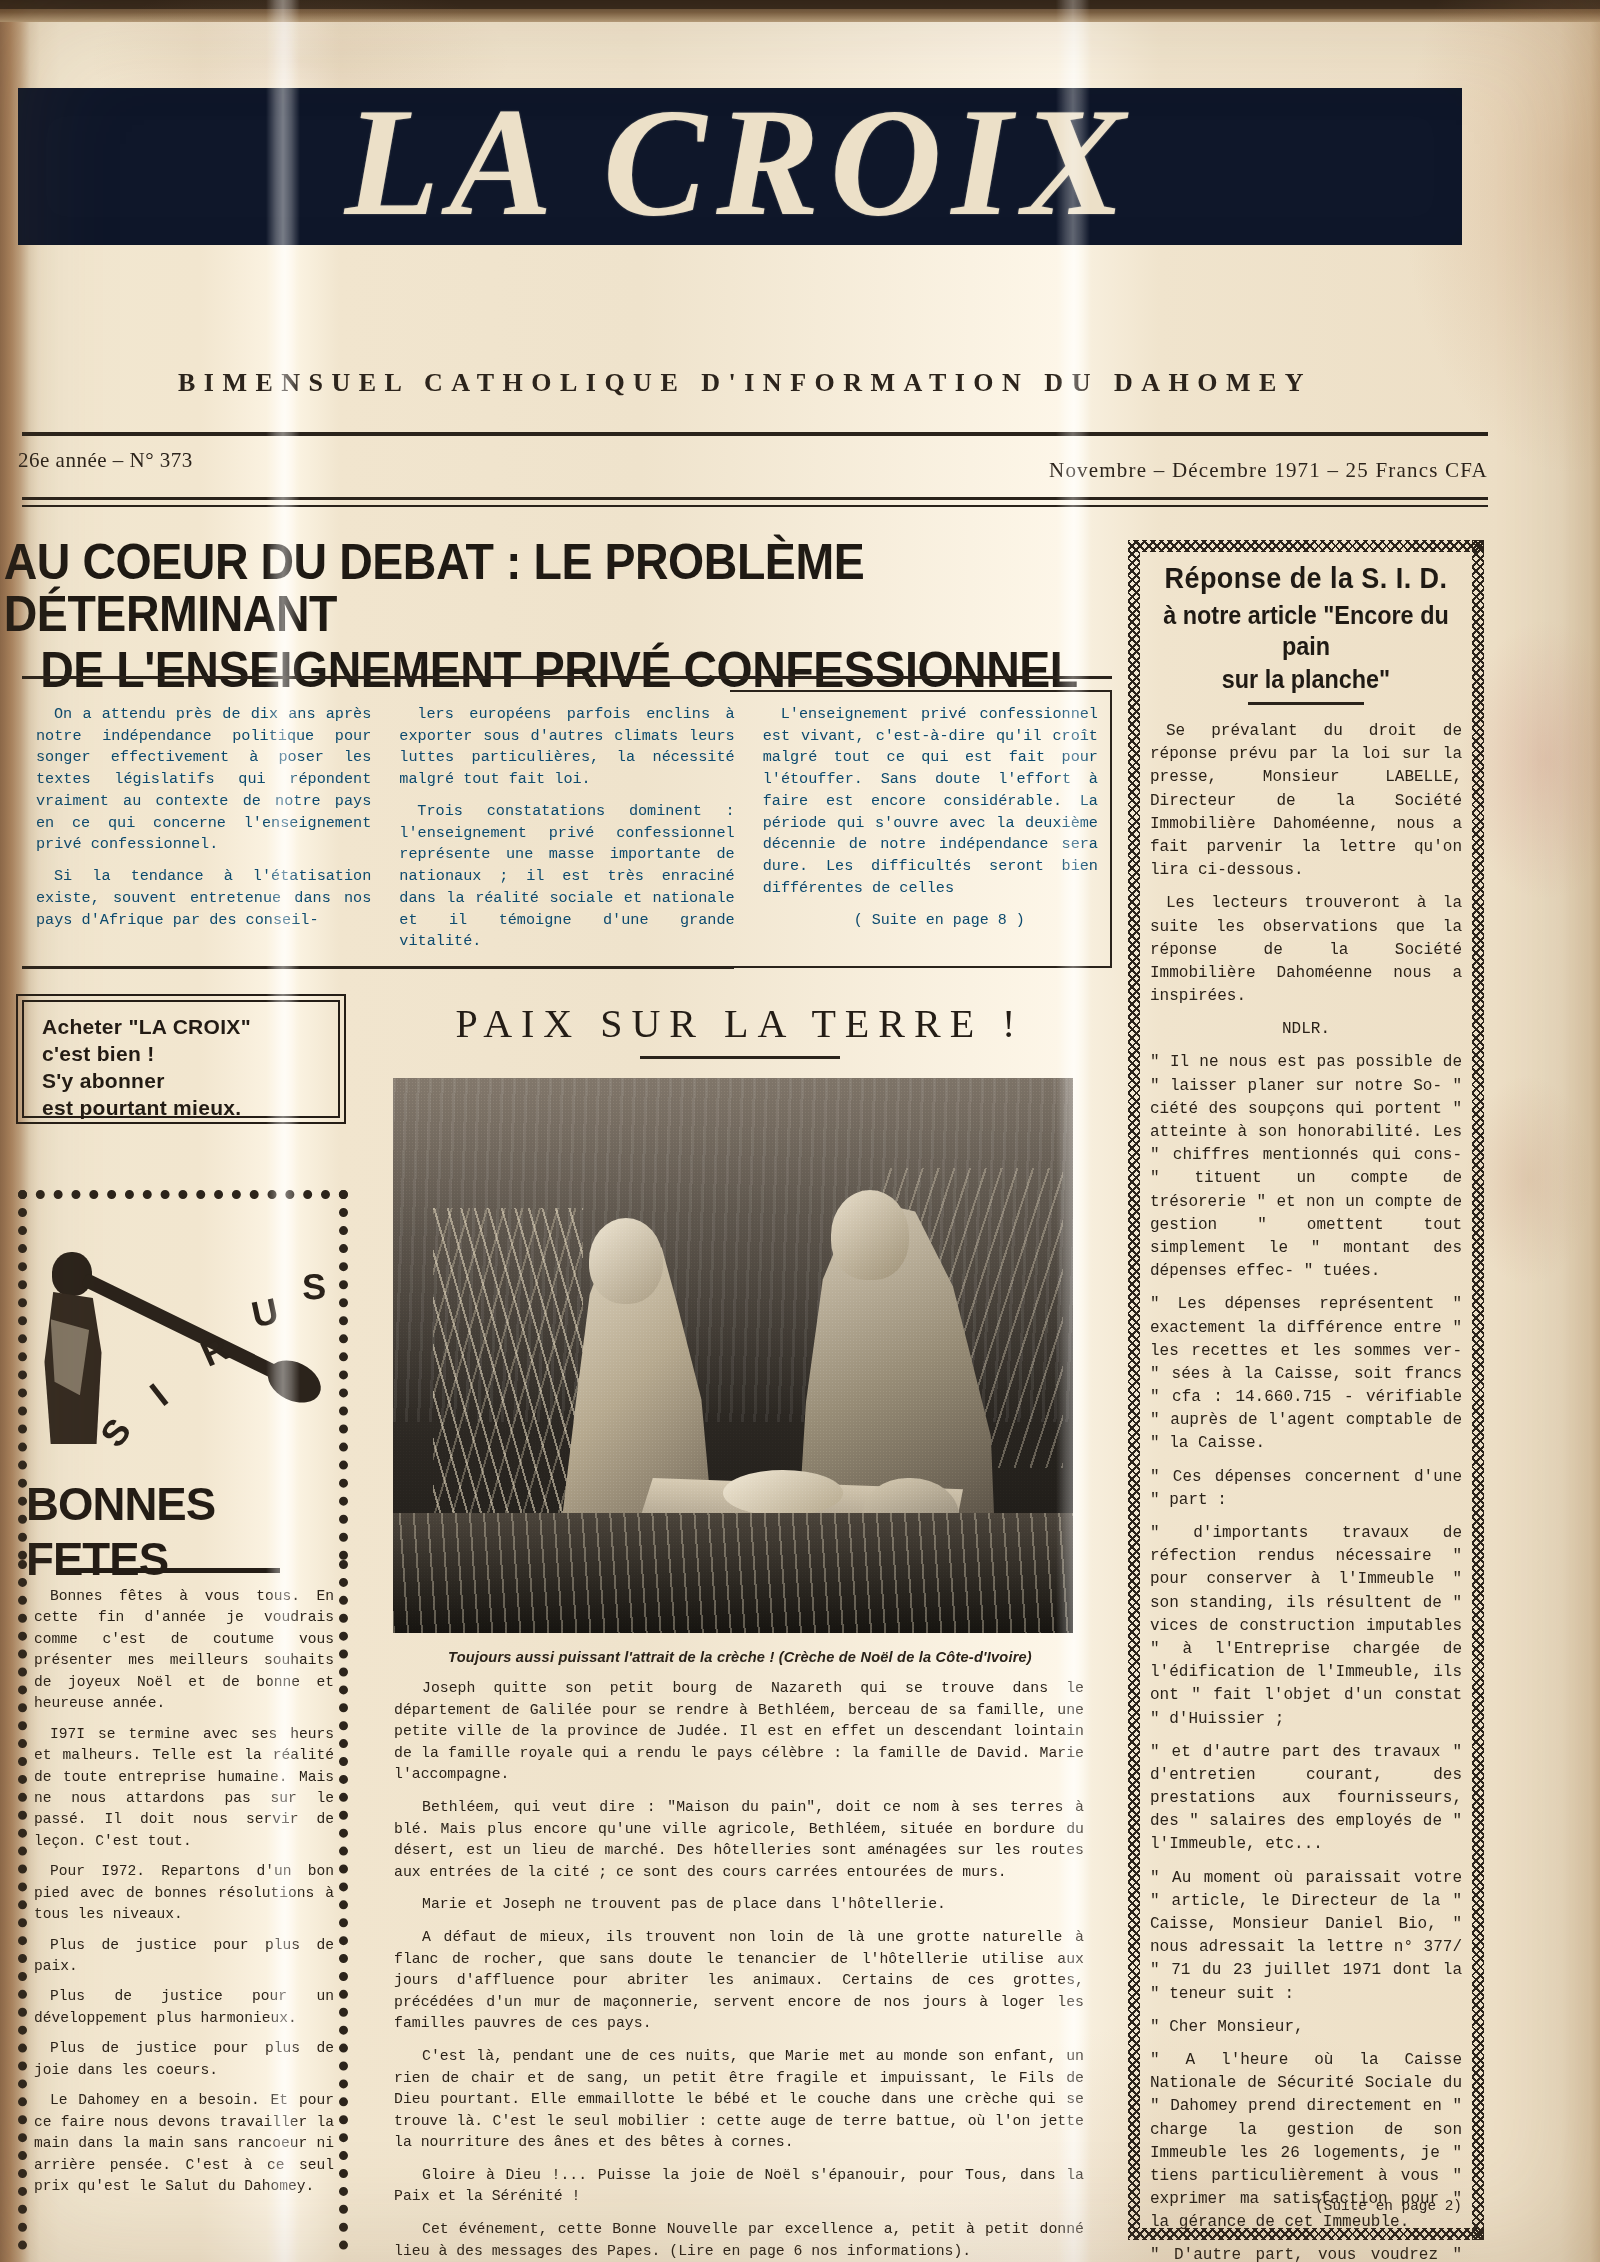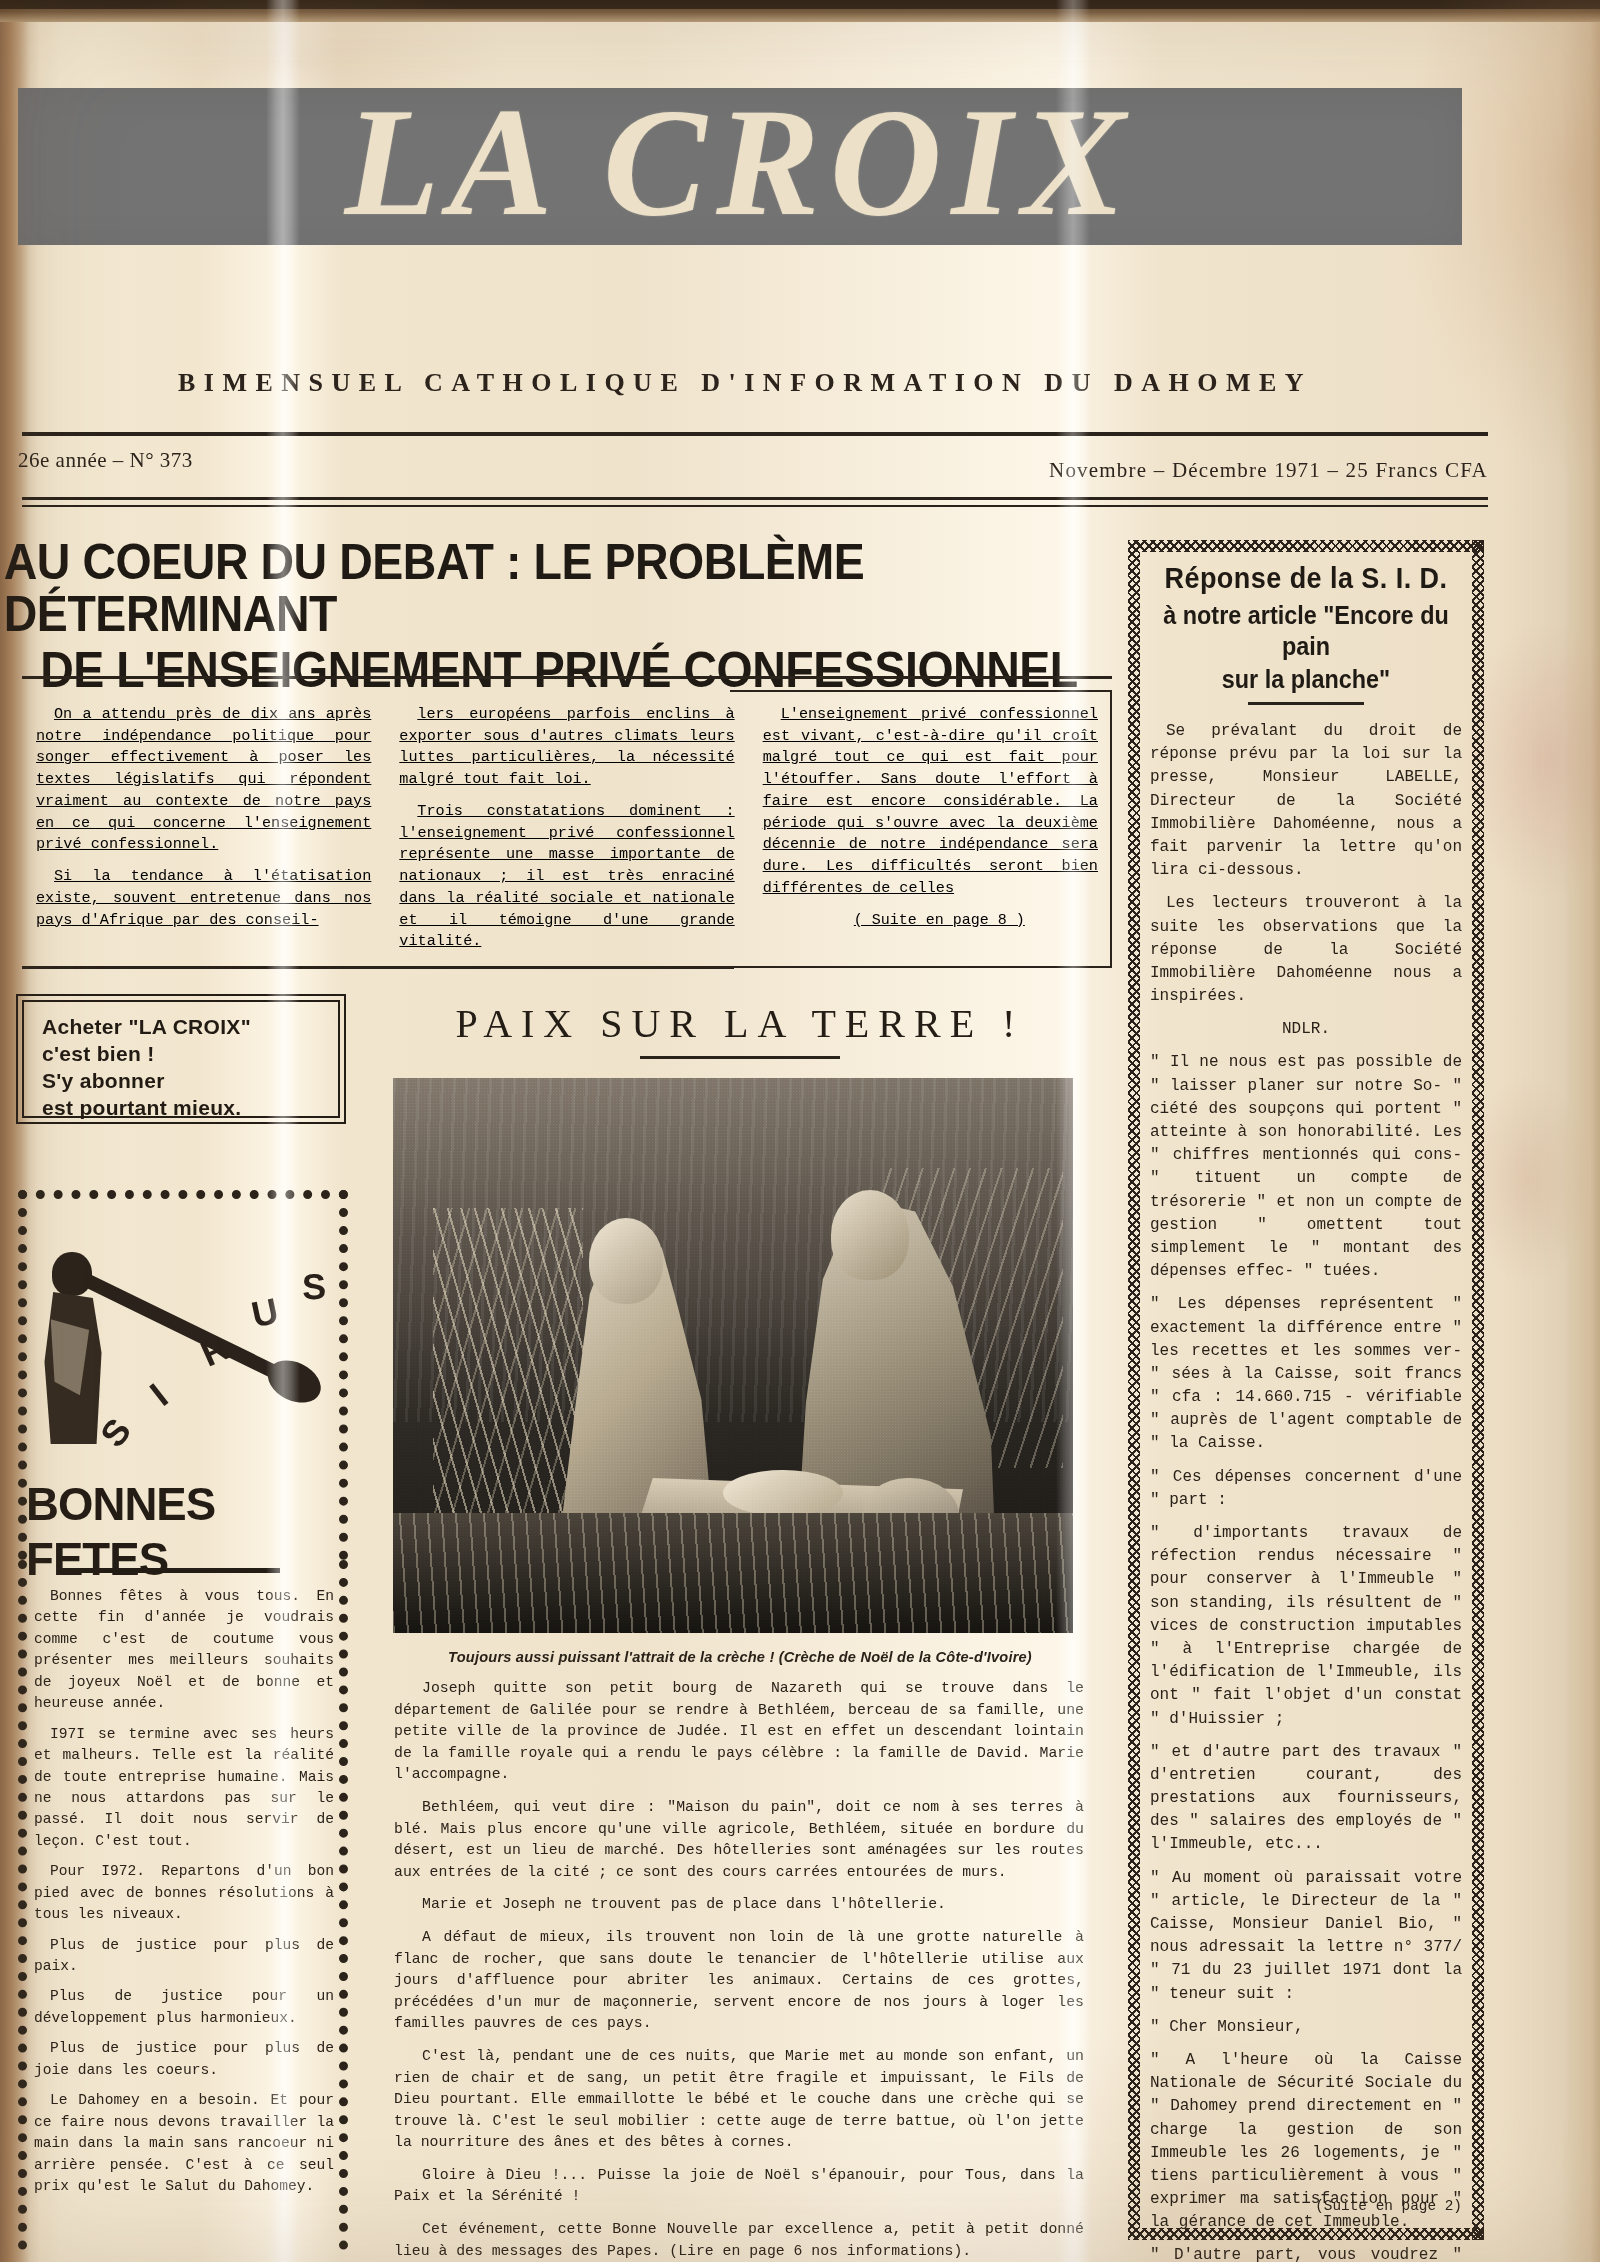--- a/index.html
+++ b/index.html
@@ -57,21 +57,21 @@
     left: 0; top: 0;
     width: 1600px; height: 2262px;
     z-index: 3;
   }
 
   
   .masthead-band {
     position: absolute;
     left: 18px; top: 88px;
     width: 1444px; height: 157px;
-    background: #737373;
+    background: #0f172a;
     box-shadow: inset 0 0 40px rgba(0,0,0,.05);
   }
   .masthead-title {
     position: absolute;
     left: 0; top: 0; width: 100%; height: 100%;
     display: flex; align-items: center; justify-content: center;
     font-family: "Liberation Serif", serif;
     font-style: italic;
     font-weight: bold;
     font-size: 155px;
@@ -150,23 +150,22 @@
     left: 22px; top: 694px;
     width: 1090px; height: 272px;
     display: flex; gap: 0;
   }
   .lead-col {
     flex: 1;
     padding: 10px 14px 0 14px;
     font-family: "Liberation Mono", monospace;
     font-size: 15.2px;
     line-height: 1.43;
-    color: #000000;
+    color: #0c4a6e;
     text-align: justify;
-    text-decoration: underline;
   }
   .lead-col p { text-indent: 18px; margin-bottom: 10px; }
   .suite-note {
     text-align: center; text-indent: 0;
     margin-top: 6px; font-size: 15px;
   }
   .lead-frame {
     position: absolute; left: 730px; top: 690px;
     width: 382px; height: 278px;
     border: 2px solid #2a231b;

